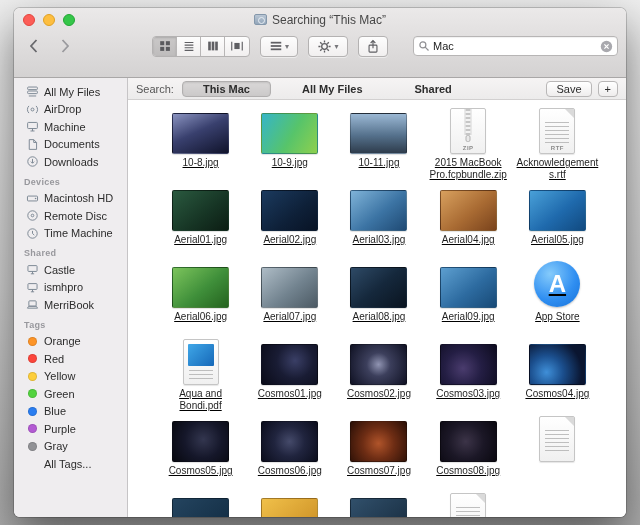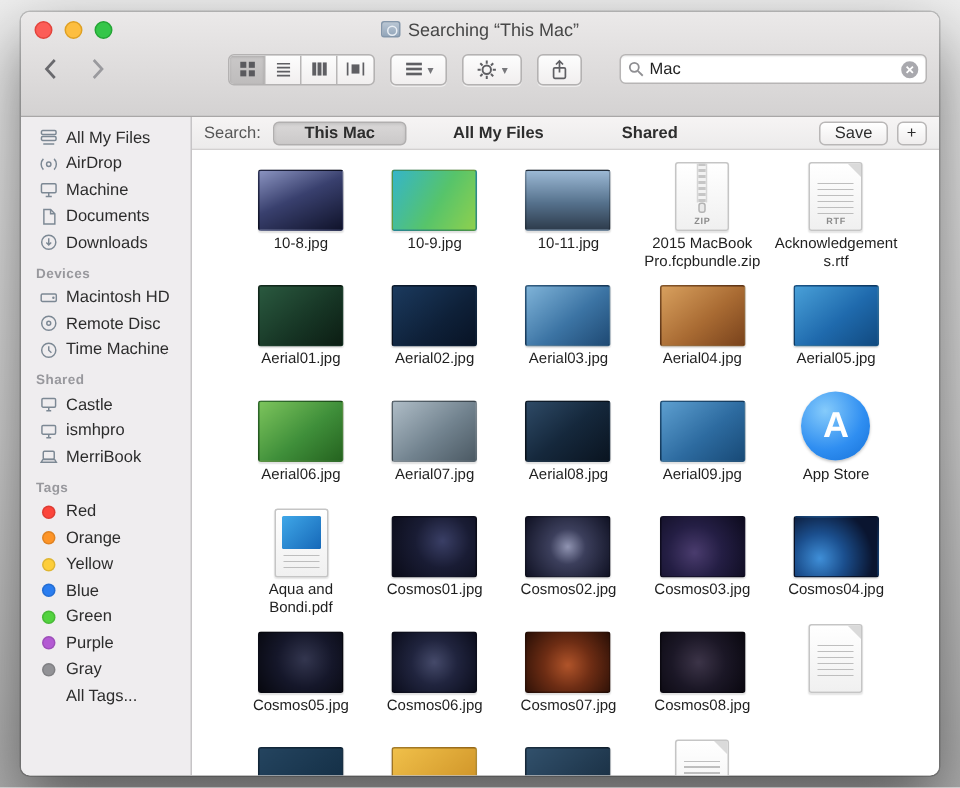--- a/index.html
+++ b/index.html
@@ -62,21 +62,21 @@
   .scopebar { flex:0 0 auto; height:22px; background:linear-gradient(#f6f4f4,#ecebeb); border-bottom:1px solid #d2d0d0; display:flex; align-items:center; padding:0 8px; gap:8px; }
   .scope-label { font-size:11px; color:#565656; }
   .scopes { display:flex; gap:10px; align-items:center; }
   .scope-btn { font-size:11px; font-weight:bold; color:#2d2d2d; padding:1px 20px; border-radius:4px; border:1px solid transparent; }
   .scope-btn.selected { background:linear-gradient(#dad8d8,#cbc9c9); border-color:#b1afaf; box-shadow:inset 0 1px 2px rgba(0,0,0,.1); }
   .scope-right { margin-left:auto; display:flex; gap:6px; align-items:center; }
   .small-btn { font-size:11px; color:#2d2d2d; border:1px solid #b9b7b7; border-radius:4px; background:linear-gradient(#ffffff,#efeded); padding:1px 9px; }
   .small-btn.add { padding:1px 6px; }
   .gridwrap { flex:1; overflow:hidden; }
   .grid { display:grid; grid-template-columns:repeat(5,1fr); padding:4px 24px 0 28px; }
-  .cell { height:77px; display:flex; flex-direction:column; align-items:center; }
+  .cell { height:77px; display:flex; flex-direction:column; align-items:center;text-decoration:underline; }
   .icon-box { height:50px; display:flex; align-items:flex-end; justify-content:center; }
   .label { margin-top:3px; font-size:10px; line-height:1.18; color:#1f1f1f; text-align:center; max-width:86px; word-wrap:break-word; }
   .thumb { width:57px; height:41px; border-radius:2px; border:1px solid rgba(0,0,0,.25); box-shadow:0 1px 1px rgba(0,0,0,.12); }
   .appicon { width:46px; height:46px; border-radius:50%; margin-bottom:1px;
     background:radial-gradient(circle at 35% 28%, #85cbfb, #2f8ef1 58%, #1570d7);
     color:#fff; font-weight:bold; font-size:24px; display:flex; align-items:center; justify-content:center;
     box-shadow:0 1px 2px rgba(0,0,0,.25); }
   .doc { width:36px; height:46px; background:linear-gradient(#ffffff,#f0f0f0); border:1px solid #c5c5c5; border-radius:2px; position:relative; box-shadow:0 1px 1px rgba(0,0,0,.1); }
   .fold { position:absolute; top:0; right:0; width:0; height:0; border-style:solid; border-width:0 9px 9px 0; border-color:transparent #dadada transparent transparent; }
   .doclines { position:absolute; left:5px; right:5px; top:13px; height:24px; background:repeating-linear-gradient(#b4b4b4 0 1px, transparent 1px 4px); opacity:.85; }
@@ -319,47 +319,47 @@
                 <rect x="3.5" y="3.5" width="9" height="6.5" rx="1"></rect>
                 <path d="M1.8 12.5h12.4l-1.4-2.3H3.2z"></path>
               </g>
             </svg>
           </span>
           <span class="sb-label">MerriBook</span>
         </div>
         <div class="sb-header">Tags</div>
         <div class="sb-item">
           <span class="sb-icon">
+            <span class="tag-dot" style="background: rgb(253, 148, 39);"></span>
+          </span>
+          <span class="sb-label">Orange</span>
+        </div>
+        <div class="sb-item">
+          <span class="sb-icon">
             <span class="tag-dot" style="background: rgb(252, 69, 59);"></span>
           </span>
           <span class="sb-label">Red</span>
         </div>
         <div class="sb-item">
           <span class="sb-icon">
-            <span class="tag-dot" style="background: rgb(253, 148, 39);"></span>
-          </span>
-          <span class="sb-label">Orange</span>
-        </div>
-        <div class="sb-item">
-          <span class="sb-icon">
             <span class="tag-dot" style="background: rgb(253, 206, 58);"></span>
           </span>
           <span class="sb-label">Yellow</span>
         </div>
         <div class="sb-item">
           <span class="sb-icon">
+            <span class="tag-dot" style="background: rgb(83, 211, 63);"></span>
+          </span>
+          <span class="sb-label">Green</span>
+        </div>
+        <div class="sb-item">
+          <span class="sb-icon">
             <span class="tag-dot" style="background: rgb(42, 125, 240);"></span>
           </span>
           <span class="sb-label">Blue</span>
-        </div>
-        <div class="sb-item">
-          <span class="sb-icon">
-            <span class="tag-dot" style="background: rgb(83, 211, 63);"></span>
-          </span>
-          <span class="sb-label">Green</span>
         </div>
         <div class="sb-item">
           <span class="sb-icon">
             <span class="tag-dot" style="background: rgb(179, 90, 211);"></span>
           </span>
           <span class="sb-label">Purple</span>
         </div>
         <div class="sb-item">
           <span class="sb-icon">
             <span class="tag-dot" style="background: rgb(146, 146, 150);"></span>

